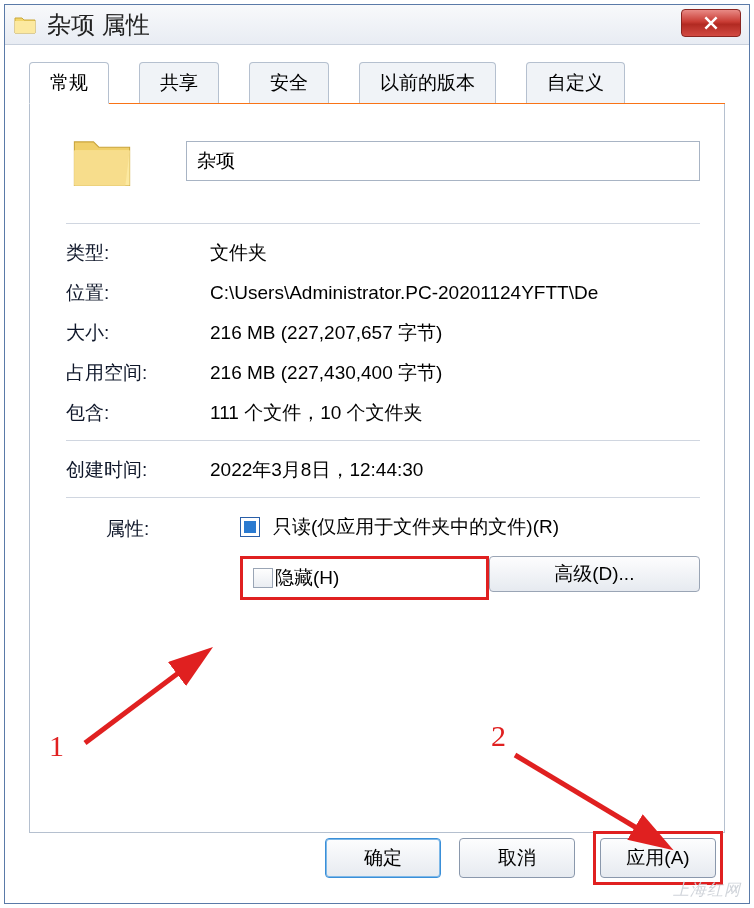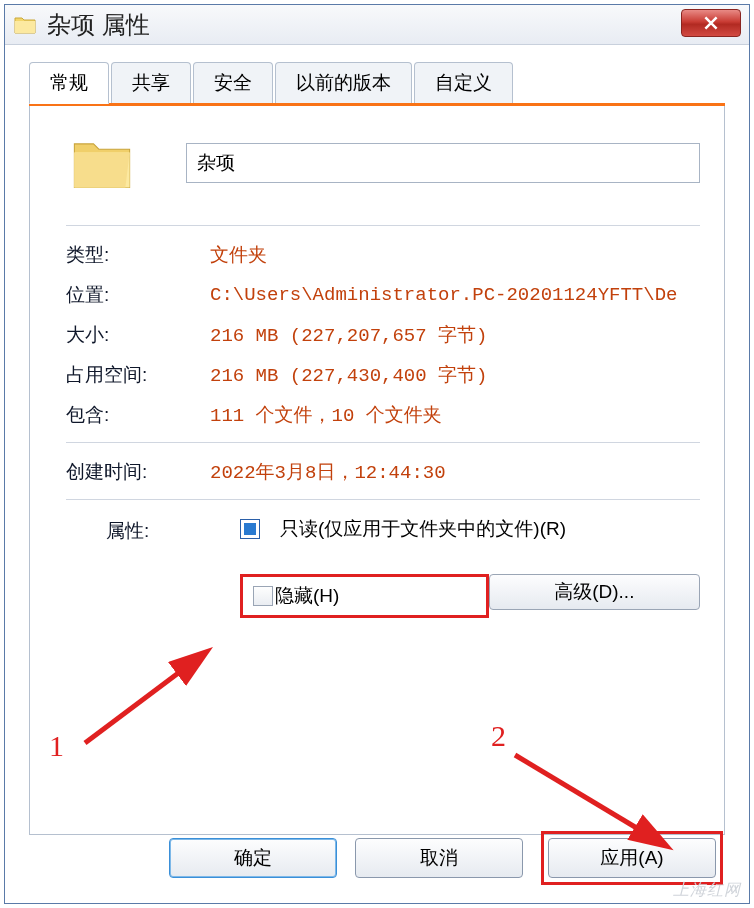--- a/index.html
+++ b/index.html
@@ -45,23 +45,24 @@
       align-items: center;
       justify-content: center;
       cursor: pointer;
     }
     .close-btn svg { width: 18px; height: 18px; }
     .content {
       padding: 16px 24px 16px 24px;
     }
     .tabs {
       display: flex;
-      border-bottom: 3px solid #f97316;
+      border-bottom: 1px solid #f97316;
       position: relative;
       top: 1px;
+      gap: 28px;
     }
     .tab {
       padding: 7px 20px;
       border: 1px solid #b5c0cf;
       border-bottom: none;
       background: #f0f3f7;
       font-size: 19px;
       cursor: pointer;
       margin-right: 2px;
       border-radius: 4px 4px 0 0;
@@ -103,31 +104,31 @@
       margin: 10px 0 16px 0;
     }
     .label-col {
       width: 144px;
       font-size: 19px;
       color: #0f172a;
     }
     .value-col {
       flex: 1;
       font-size: 19px;
-      font-family: Liberation Mono, monospace;
-      color: #c2410c;
+      font-family: Liberation Sans, sans-serif;
+      color: #000000;
       white-space: nowrap;
       overflow: hidden;
     }
     .attr-section .label-col { align-self: flex-start; padding-top: 2px; margin-left: 40px; }
     .checkrow {
       display: flex;
       align-items: center;
-      gap: 20px;
-      margin-bottom: 26px;
+      gap: 13px;
+      margin-bottom: 10px;
     }
     .cb-readonly {
       width: 20px; height: 20px;
       border: 1px solid #2a5fa8;
       background: #fff;
       display: inline-block;
       position: relative;
     }
     .cb-readonly::after {
       content: "";
@@ -173,21 +174,21 @@
     }
     .button-bar {
       position: absolute;
       bottom: 18px;
       right: 26px;
       display: flex;
       gap: 18px;
       align-items: center;
     }
     .dlg-btn {
-      width: 168px;
+      width: 116px;
       padding: 6px 16px;
       font-size: 19px;
       font-family: inherit;
       border: 1px solid #8a98ac;
       border-radius: 4px;
       cursor: pointer;
       background: linear-gradient(to bottom,#fdfdfe,#e6eaf0);
     }
     .dlg-btn.ok {
       border: 1px solid #3a8fd8;

